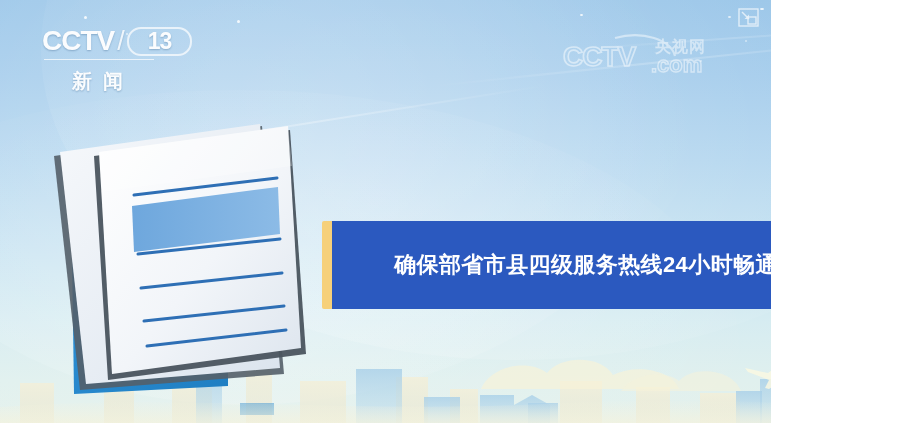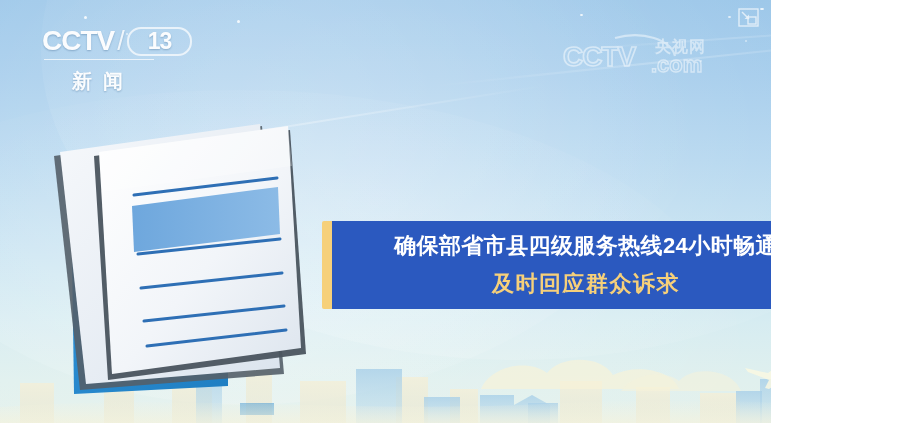--- a/index.html
+++ b/index.html
@@ -347,17 +347,16 @@
 
     <polygon points="57,34 246,8 250,48 60,74" fill="#ffffff" opacity=".28"></polygon>
   </svg>
 
 
   <div id="callout-wrap">
     <div class="accent-bar" id="accent-left"></div>
     <div class="accent-bar" id="accent-right"></div>
     <div id="callout-box">
       <div id="callout-line1">确保部省市县四级服务热线24小时畅通</div>
-      <div id="callout-line2">及时回应群众诉求</div>
     </div>
   </div>
 
 </div>
 
 </body></html>

